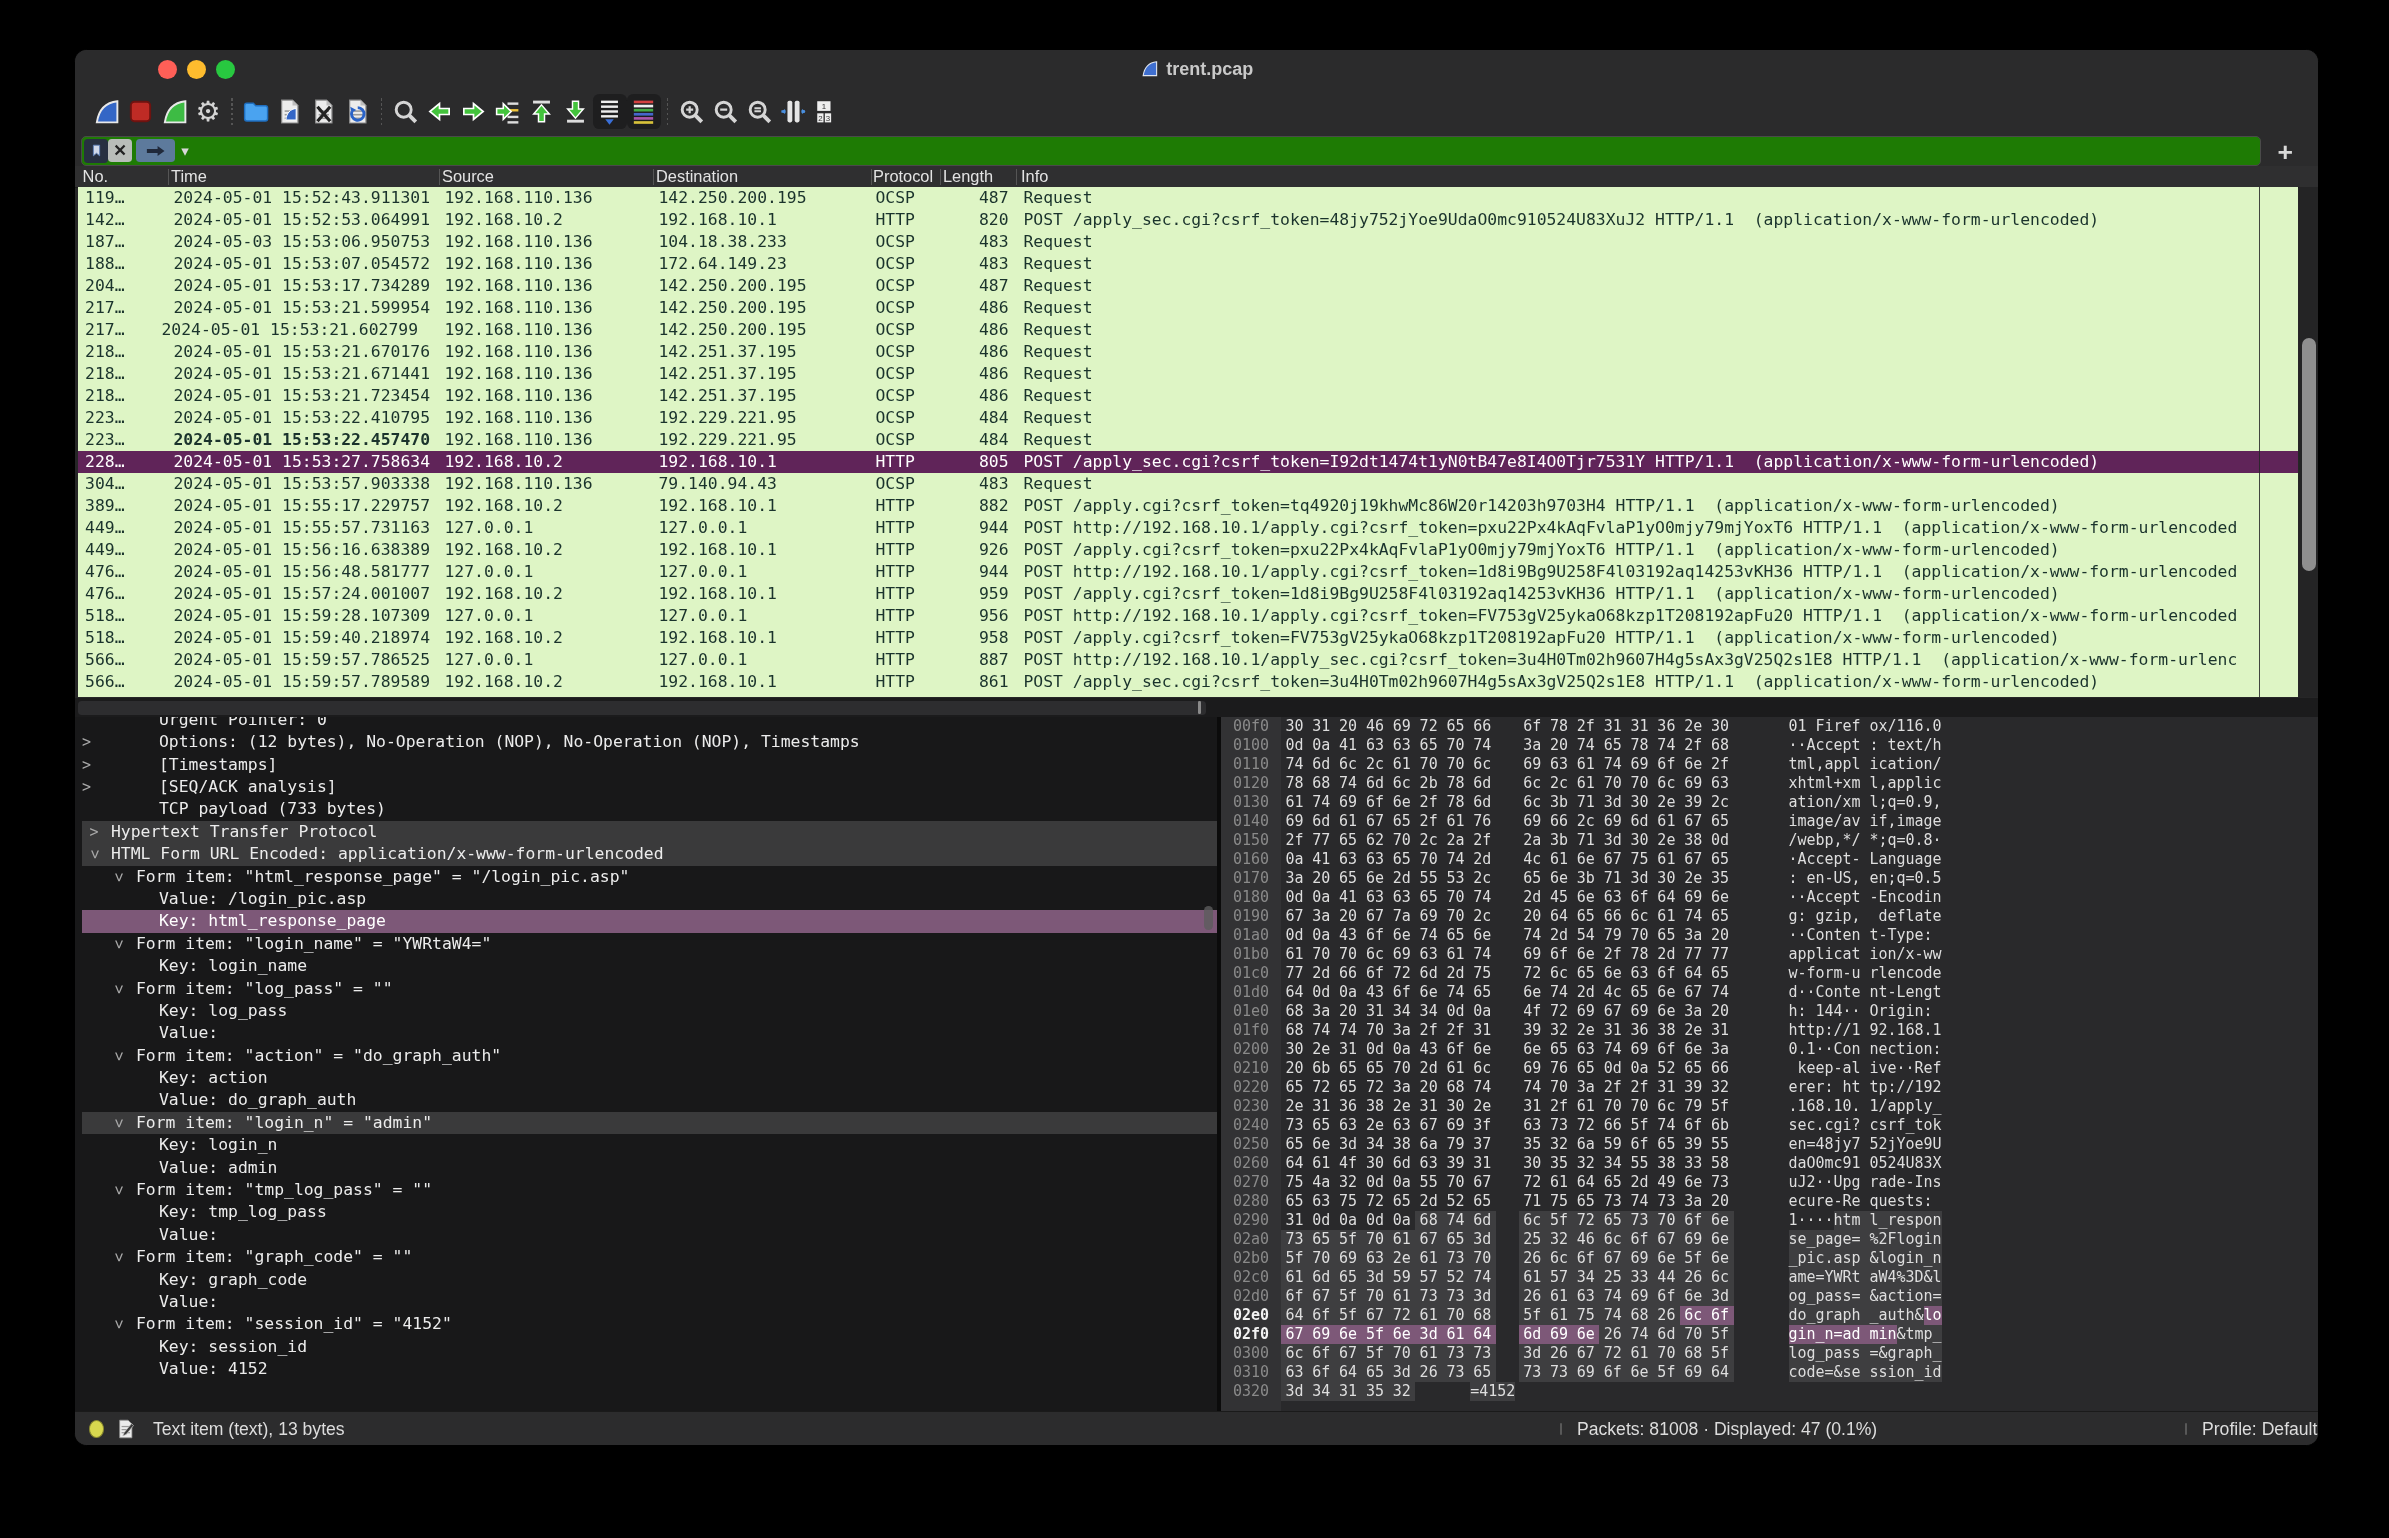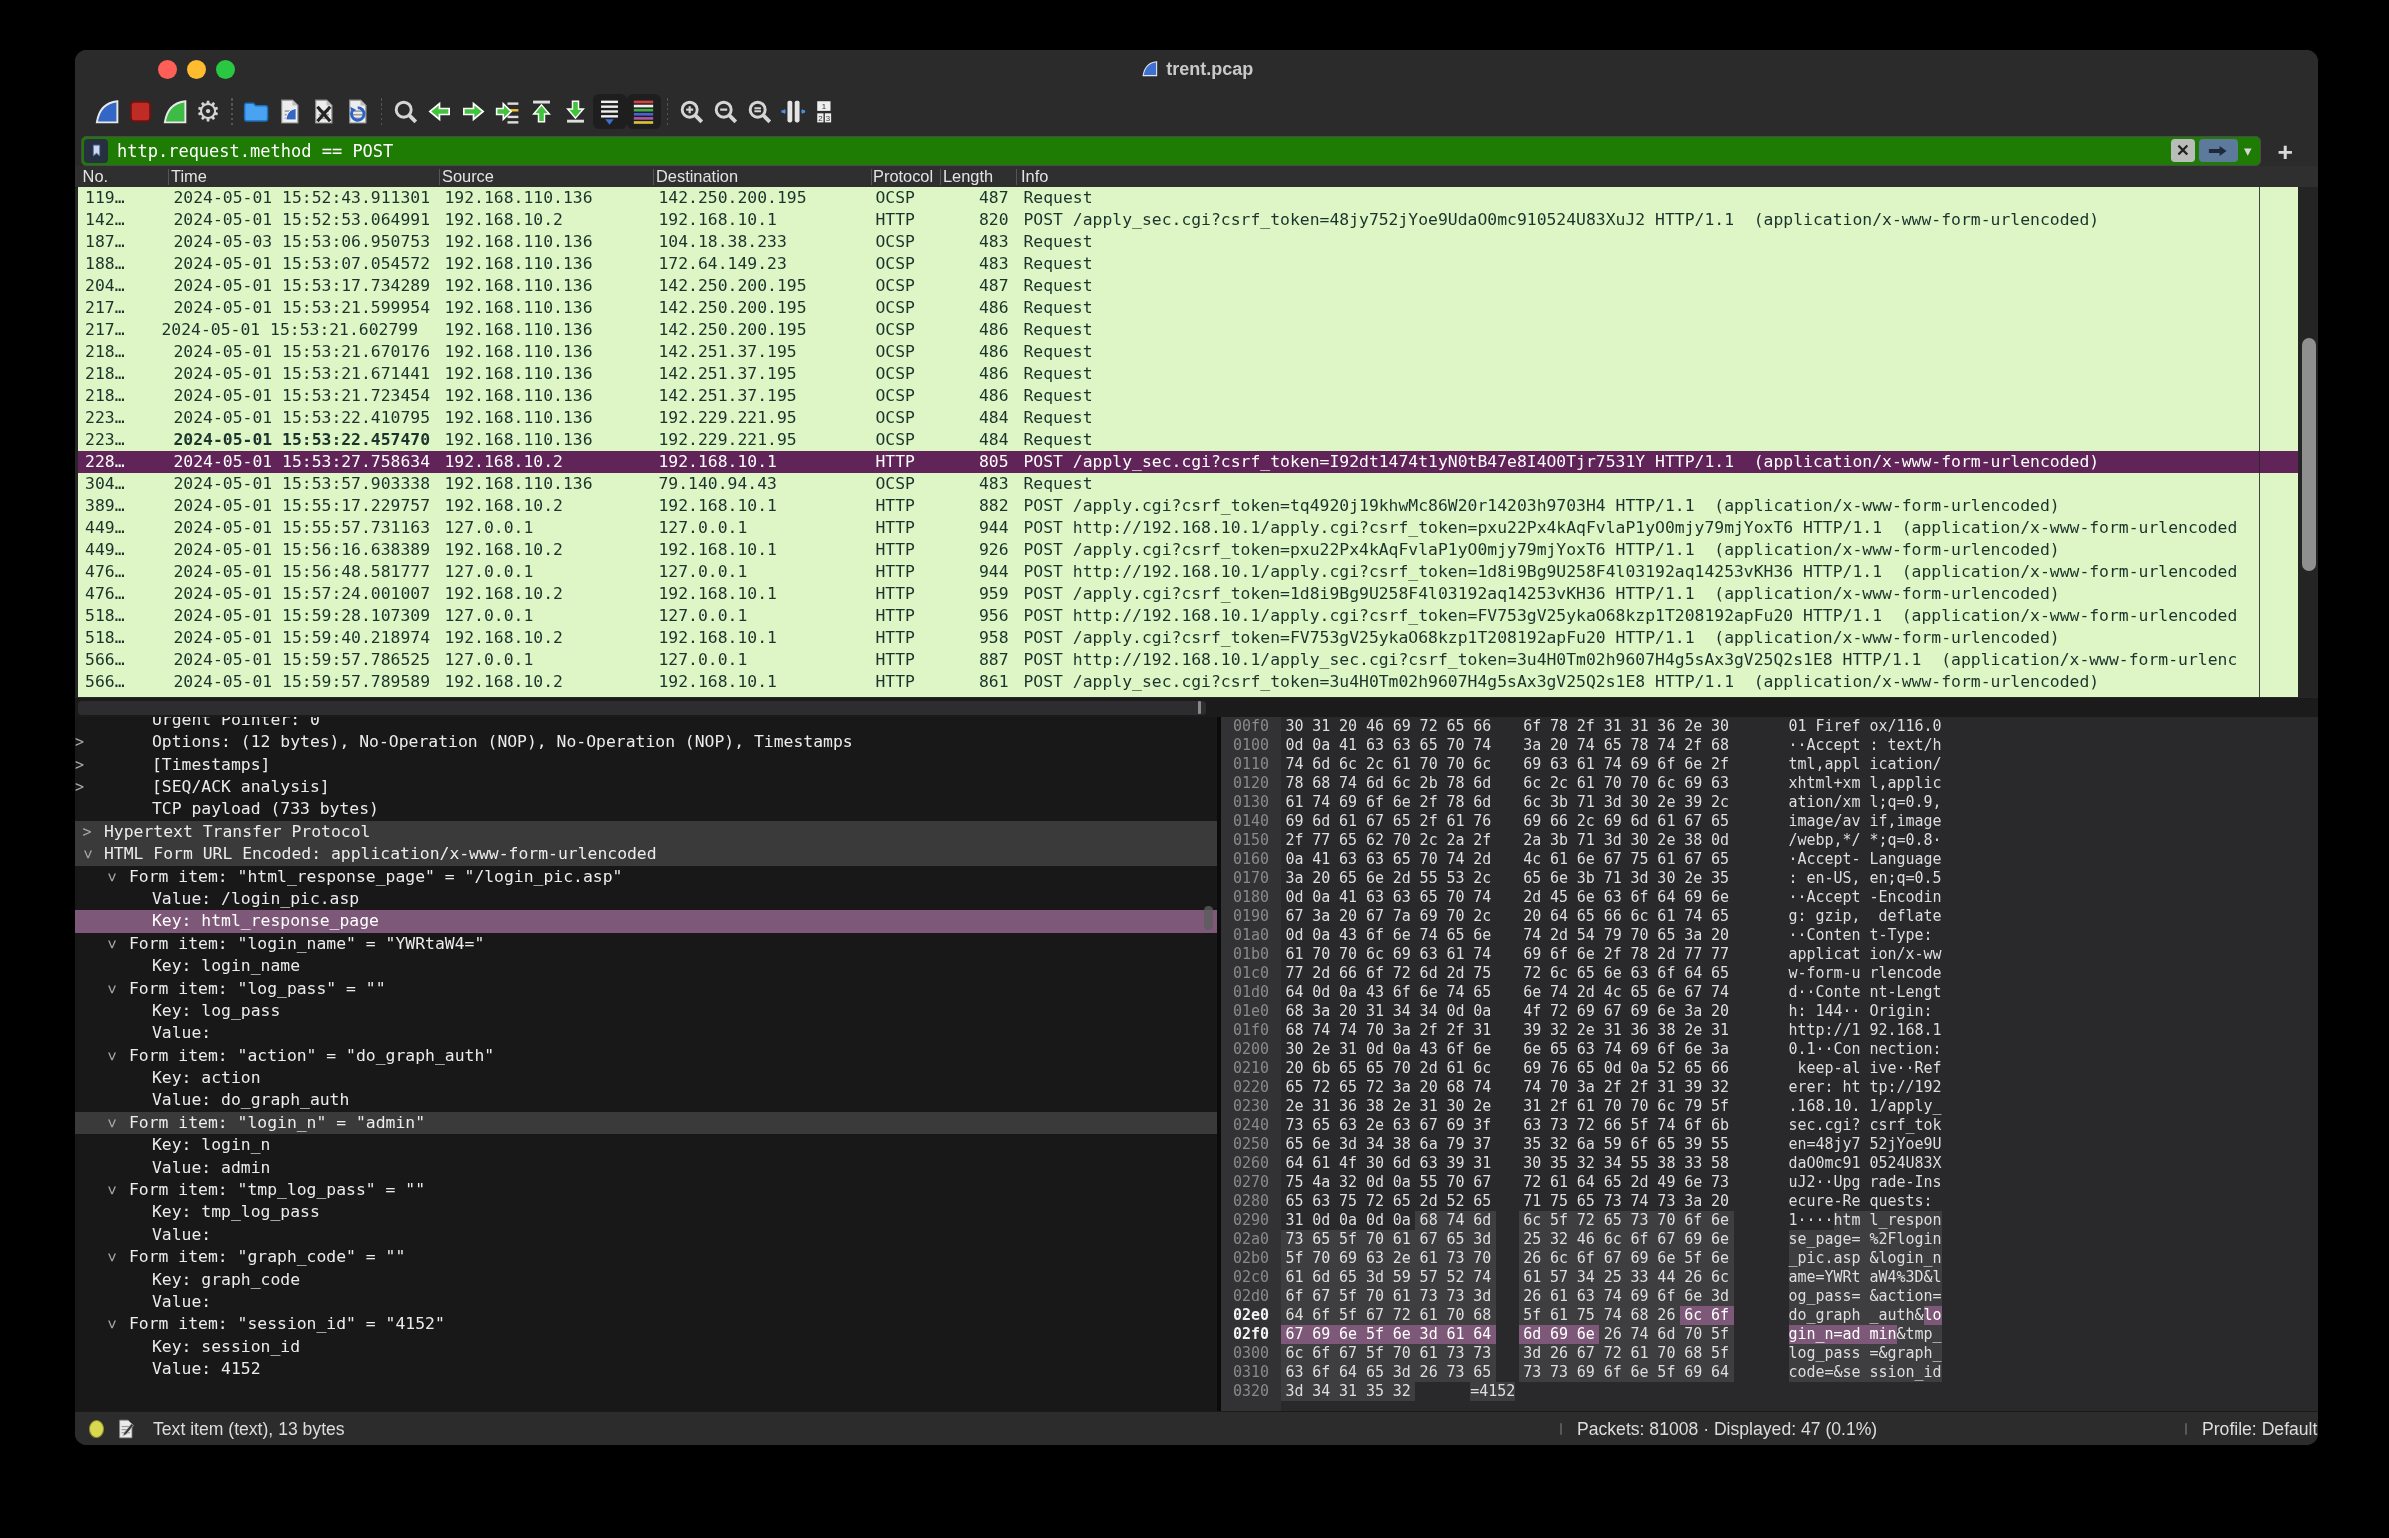--- a/index.html
+++ b/index.html
@@ -42,21 +42,21 @@
   .prow span{position:absolute;top:0;}
   .collinr{position:absolute;left:2181px;top:0;width:1.3px;height:510px;background:#262627;opacity:.85;}
   .vsb{position:absolute;left:2224px;top:137px;width:19px;height:510px;background:#242425;}
   .vsb .thumb{position:absolute;left:2.5px;top:151px;width:14px;height:233px;background:#8f8f8f;border-radius:7px;}
   
   .hsplit{position:absolute;left:0;top:648px;width:100%;height:19px;background:#1b1b1c;}
   .hsplit .hthumb{position:absolute;left:2.5px;top:2.5px;width:1128px;height:14px;background:#2d2d2f;border-radius:3.8px;}
   .hsplit .grip{position:absolute;left:1123px;top:3.2px;width:3.2px;height:12.6px;background:#8a8a8a;border-radius:1.3px;}
   
   .tree{position:absolute;left:0;top:667px;width:1142px;height:694px;background:#181819;overflow:hidden;}
-  .treeinner{position:absolute;left:0;top:-8.2px;width:100%;}
+  .treeinner{position:absolute;left:7px;top:-8.2px;width:100%;}
   .trow{position:relative;height:22.4px;line-height:22.4px;font-family:"DejaVu Sans Mono",monospace;font-size:16.4px;color:#ececec;white-space:pre;}
   .trow.gray{background:#3a3a3b;}
   .trow.purple{background:#7d5878;color:#fff;}
   .trow .arr{position:absolute;top:0;color:#a8a8a8;font-size:15px;}
   .trow .arr.down{transform:rotate(90deg);transform-origin:50% 50%;display:inline-block;}
   .trow .txt{position:absolute;top:0;}
   .tscroll{position:absolute;right:3.8px;top:189px;width:8.8px;height:24px;background:#5c5c5c;border-radius:4.4px;opacity:.8;}
   .vdiv{position:absolute;left:1142px;top:667px;width:3.8px;height:694px;background:#0b0b0b;}
   .hex{position:absolute;left:1146px;top:667px;width:1098px;height:694px;background:#29292b;overflow:hidden;}
   .hexgut{position:absolute;left:0;top:0;width:60px;height:100%;background:#323234;}
@@ -251,21 +251,20 @@
         </span>
       </div>
 
     <div class="filterbar">
       <div class="fwrap">
         <span class="fbook">
           <svg width="15" height="15" viewBox="0 0 24 24">
               <path d="M7 3.5 h10 v17 l-5-4.2 -5 4.2 Z" fill="#cfd8ea" stroke="#5b7fb9" stroke-width="1.4"></path>
             </svg>
         </span>
-        <span class="ftext">http.request.method == POST</span>
         <span class="fclear">✕</span>
         <span class="fapply">
           <svg width="21.4" height="14" viewBox="0 0 34 22">
               <path d="M3 8 h17 V3 L31 11 20 19 v-5 H3 Z" fill="#20293a"></path>
             </svg>
         </span>
         <span class="fcaret">▾</span>
       </div>
       <span class="fplus">+</span>
     </div>

